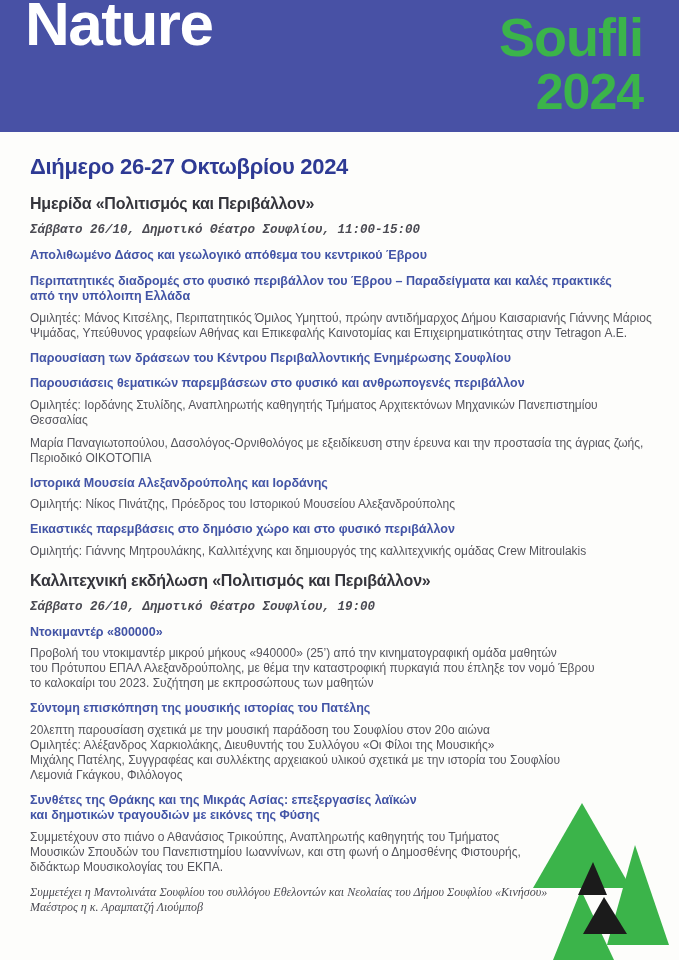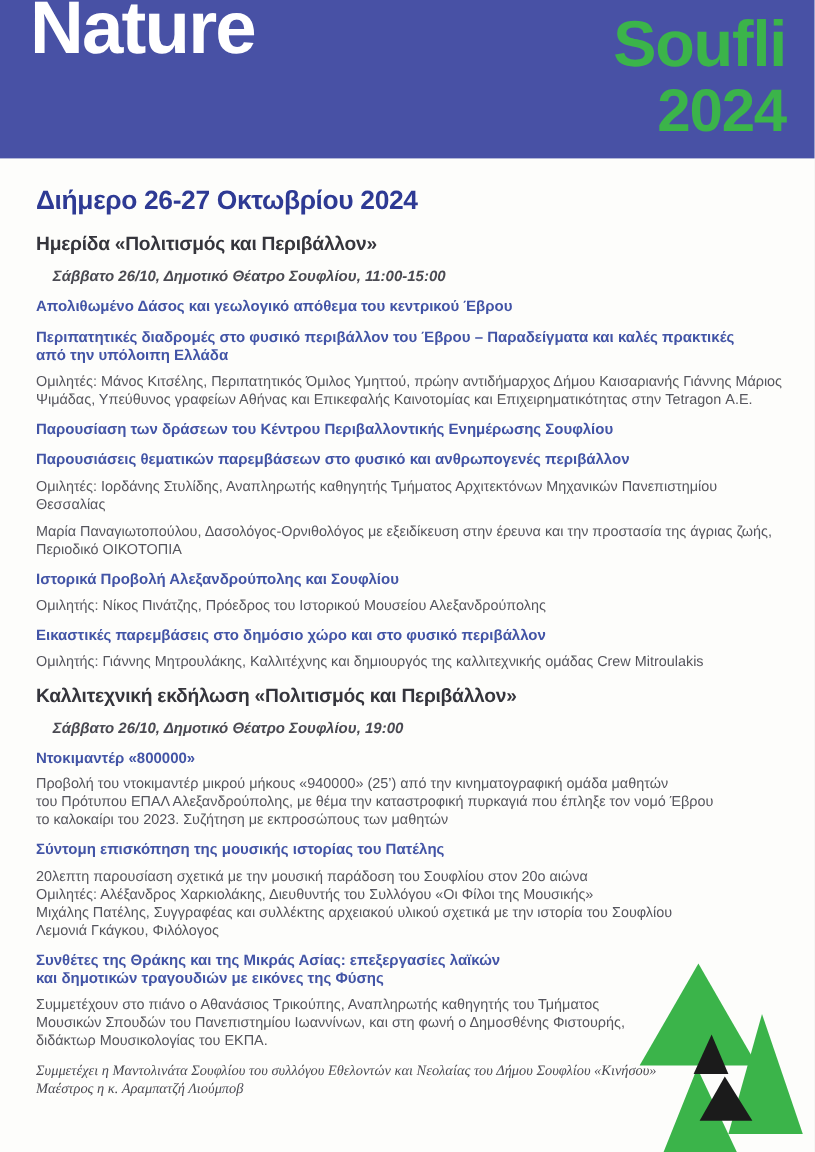--- a/index.html
+++ b/index.html
@@ -24,42 +24,42 @@
     position:relative;width:100%;height:132px;
     background:var(--banner-blue);overflow:hidden;
   }
   .brand{
     position:absolute;left:25px;top:-8px;
     color:#ffffff;font-weight:800;font-size:62px;line-height:64px;
     letter-spacing:-1.5px;white-space:nowrap;
   }
   .brand .line2{display:block;margin-left:46px;}
   .edition{
-    position:absolute;right:24px;top:8px;text-align:right;
+    position:absolute;right:36px;top:8px;text-align:right;
     color:var(--accent-green);font-weight:800;letter-spacing:-1px;
   }
   .edition .loc{display:block;font-size:54px;line-height:58px;}
   .edition .yr{display:block;font-size:50px;line-height:52px;}
   
   .doc{
     display:flow-root;position:relative;z-index:2;
     padding:22px 26px 0 30px;width:100%;
   }
   .blk{white-space:pre-line;}
   .h1{
     font-size:22px;line-height:26px;font-weight:800;
     color:var(--heading-blue);letter-spacing:-0.3px;margin:0 0 14px;
   }
   .h2{
     font-size:16px;line-height:20px;font-weight:800;
     color:var(--dark-text);letter-spacing:-0.2px;margin:12px 0 8px;
   }
   .date{
-    font-family:Liberation Sans, sans-serif;font-style:italic;font-weight:600;
-    font-size:12.5px;line-height:16px;color:#4a4a52;margin:0 14px 4px;
+    font-family:Liberation Mono, monospace;font-style:italic;font-weight:600;
+    font-size:12.5px;line-height:16px;color:#4a4a52;margin:0 0 4px;
   }
   .h3{
     font-size:12.5px;line-height:15.5px;font-weight:700;
     color:var(--subheading-blue);margin:10px 0 6px;
   }
   .p{
     font-size:12px;line-height:15px;color:var(--body-text);margin:0;
   }
   .p + .p{margin-top:8px;}
   .note{
@@ -96,21 +96,21 @@
     <div class="blk h3">Απολιθωμένο Δάσος και γεωλογικό απόθεμα του κεντρικού Έβρου</div>
     <div class="blk h3">Περιπατητικές διαδρομές στο φυσικό περιβάλλον του Έβρου – Παραδείγματα και καλές πρακτικές
 από την υπόλοιπη Ελλάδα</div>
     <div class="blk p">Ομιλητές: Μάνος Κιτσέλης, Περιπατητικός Όμιλος Υμηττού, πρώην αντιδήμαρχος Δήμου Καισαριανής Γιάννης Μάριος
 Ψιμάδας, Υπεύθυνος γραφείων Αθήνας και Επικεφαλής Καινοτομίας και Επιχειρηματικότητας στην Tetragon Α.Ε.</div>
     <div class="blk h3">Παρουσίαση των δράσεων του Κέντρου Περιβαλλοντικής Ενημέρωσης Σουφλίου</div>
     <div class="blk h3">Παρουσιάσεις θεματικών παρεμβάσεων στο φυσικό και ανθρωπογενές περιβάλλον</div>
     <div class="blk p">Ομιλητές: Ιορδάνης Στυλίδης, Αναπληρωτής καθηγητής Τμήματος Αρχιτεκτόνων Μηχανικών Πανεπιστημίου Θεσσαλίας</div>
     <div class="blk p">Μαρία Παναγιωτοπούλου, Δασολόγος-Ορνιθολόγος με εξειδίκευση στην έρευνα και την προστασία της άγριας ζωής,
 Περιοδικό ΟΙΚΟΤΟΠΙΑ</div>
-    <div class="blk h3">Ιστορικά Προβολή Αλεξανδρούπολης και Σουφλίου</div>
+    <div class="blk h3">Ιστορικά Μουσεία Αλεξανδρούπολης και Ιορδάνης</div>
     <div class="blk p">Ομιλητής: Νίκος Πινάτζης, Πρόεδρος του Ιστορικού Μουσείου Αλεξανδρούπολης</div>
     <div class="blk h3">Εικαστικές παρεμβάσεις στο δημόσιο χώρο και στο φυσικό περιβάλλον</div>
     <div class="blk p">Ομιλητής: Γιάννης Μητρουλάκης, Καλλιτέχνης και δημιουργός της καλλιτεχνικής ομάδας Crew Mitroulakis</div>
     <div class="blk h2">Καλλιτεχνική εκδήλωση «Πολιτισμός και Περιβάλλον»</div>
     <div class="blk date">Σάββατο 26/10, Δημοτικό Θέατρο Σουφλίου, 19:00</div>
     <div class="blk h3">Ντοκιμαντέρ «800000»</div>
     <div class="blk p">Προβολή του ντοκιμαντέρ μικρού μήκους «940000» (25’) από την κινηματογραφική ομάδα μαθητών
 του Πρότυπου ΕΠΑΛ Αλεξανδρούπολης, με θέμα την καταστροφική πυρκαγιά που έπληξε τον νομό Έβρου
 το καλοκαίρι του 2023. Συζήτηση με εκπροσώπους των μαθητών</div>
     <div class="blk h3">Σύντομη επισκόπηση της μουσικής ιστορίας του Πατέλης</div>

